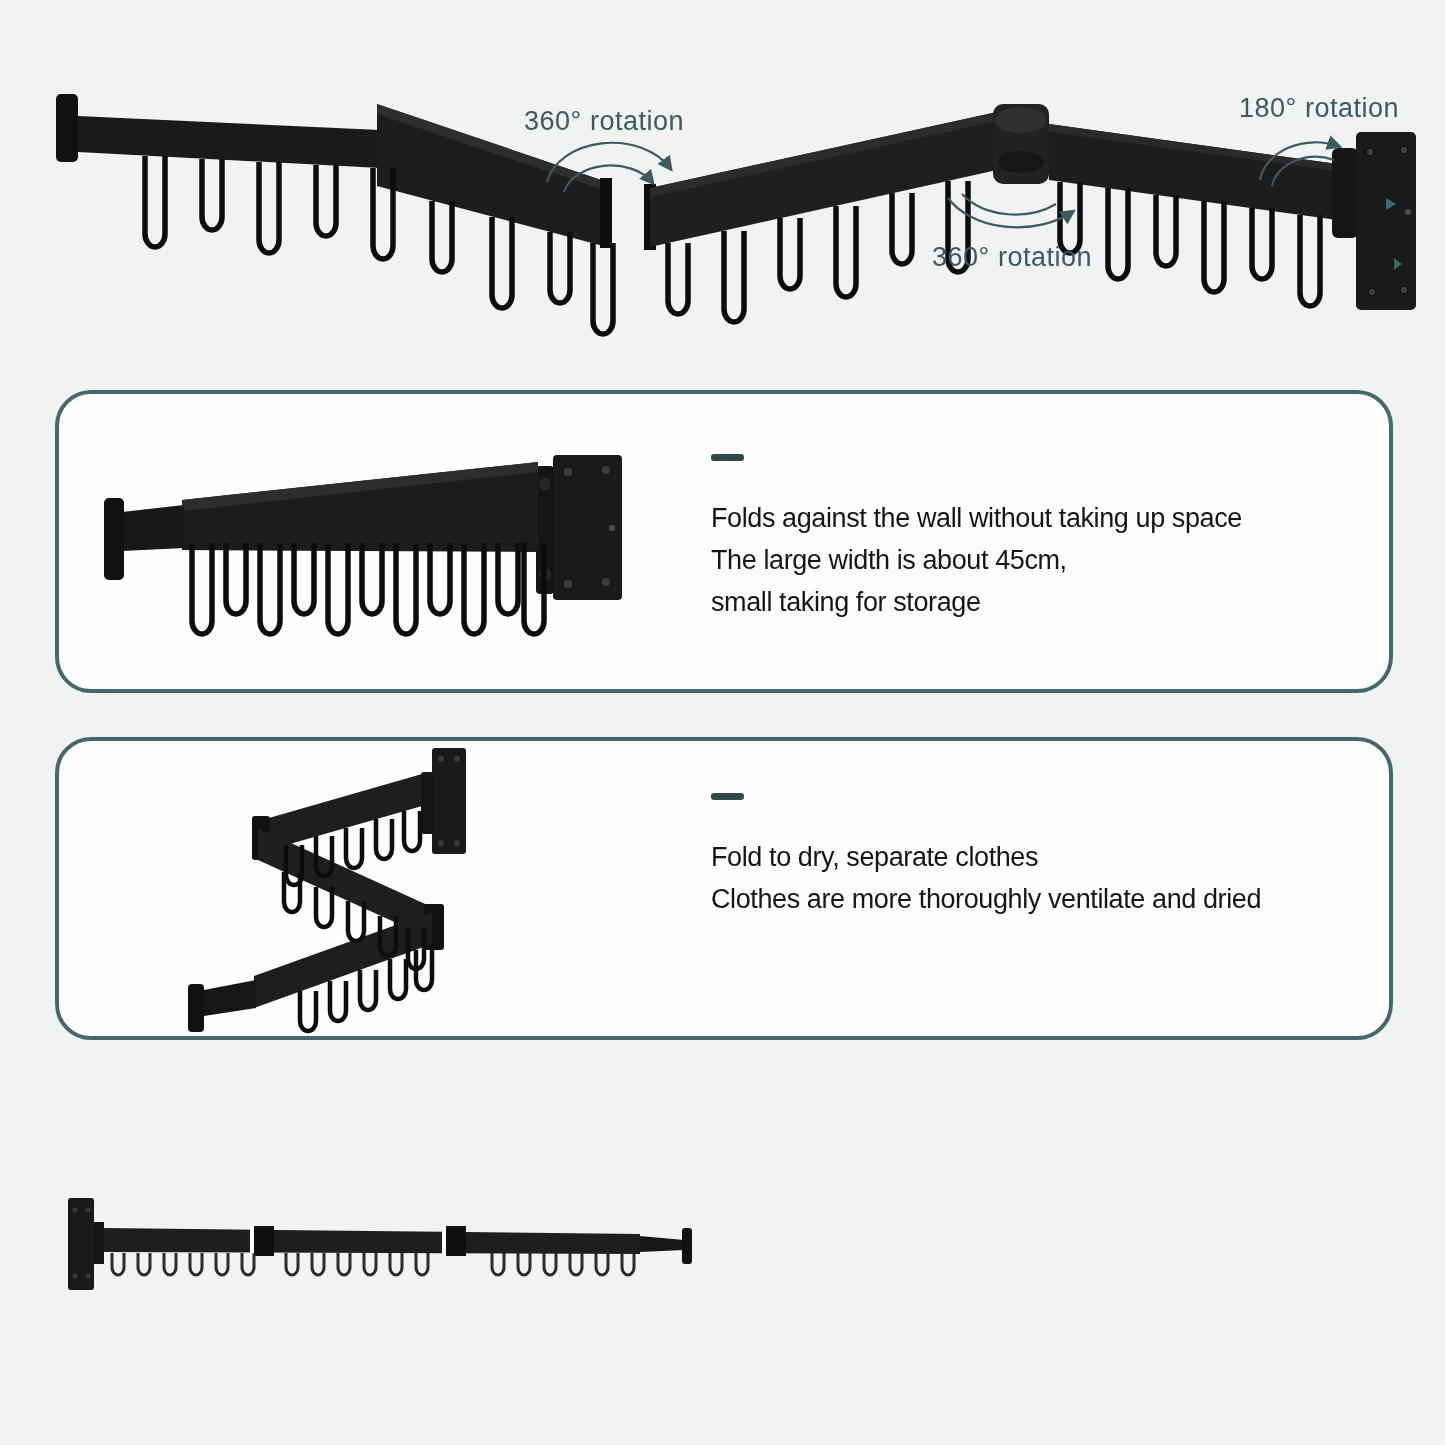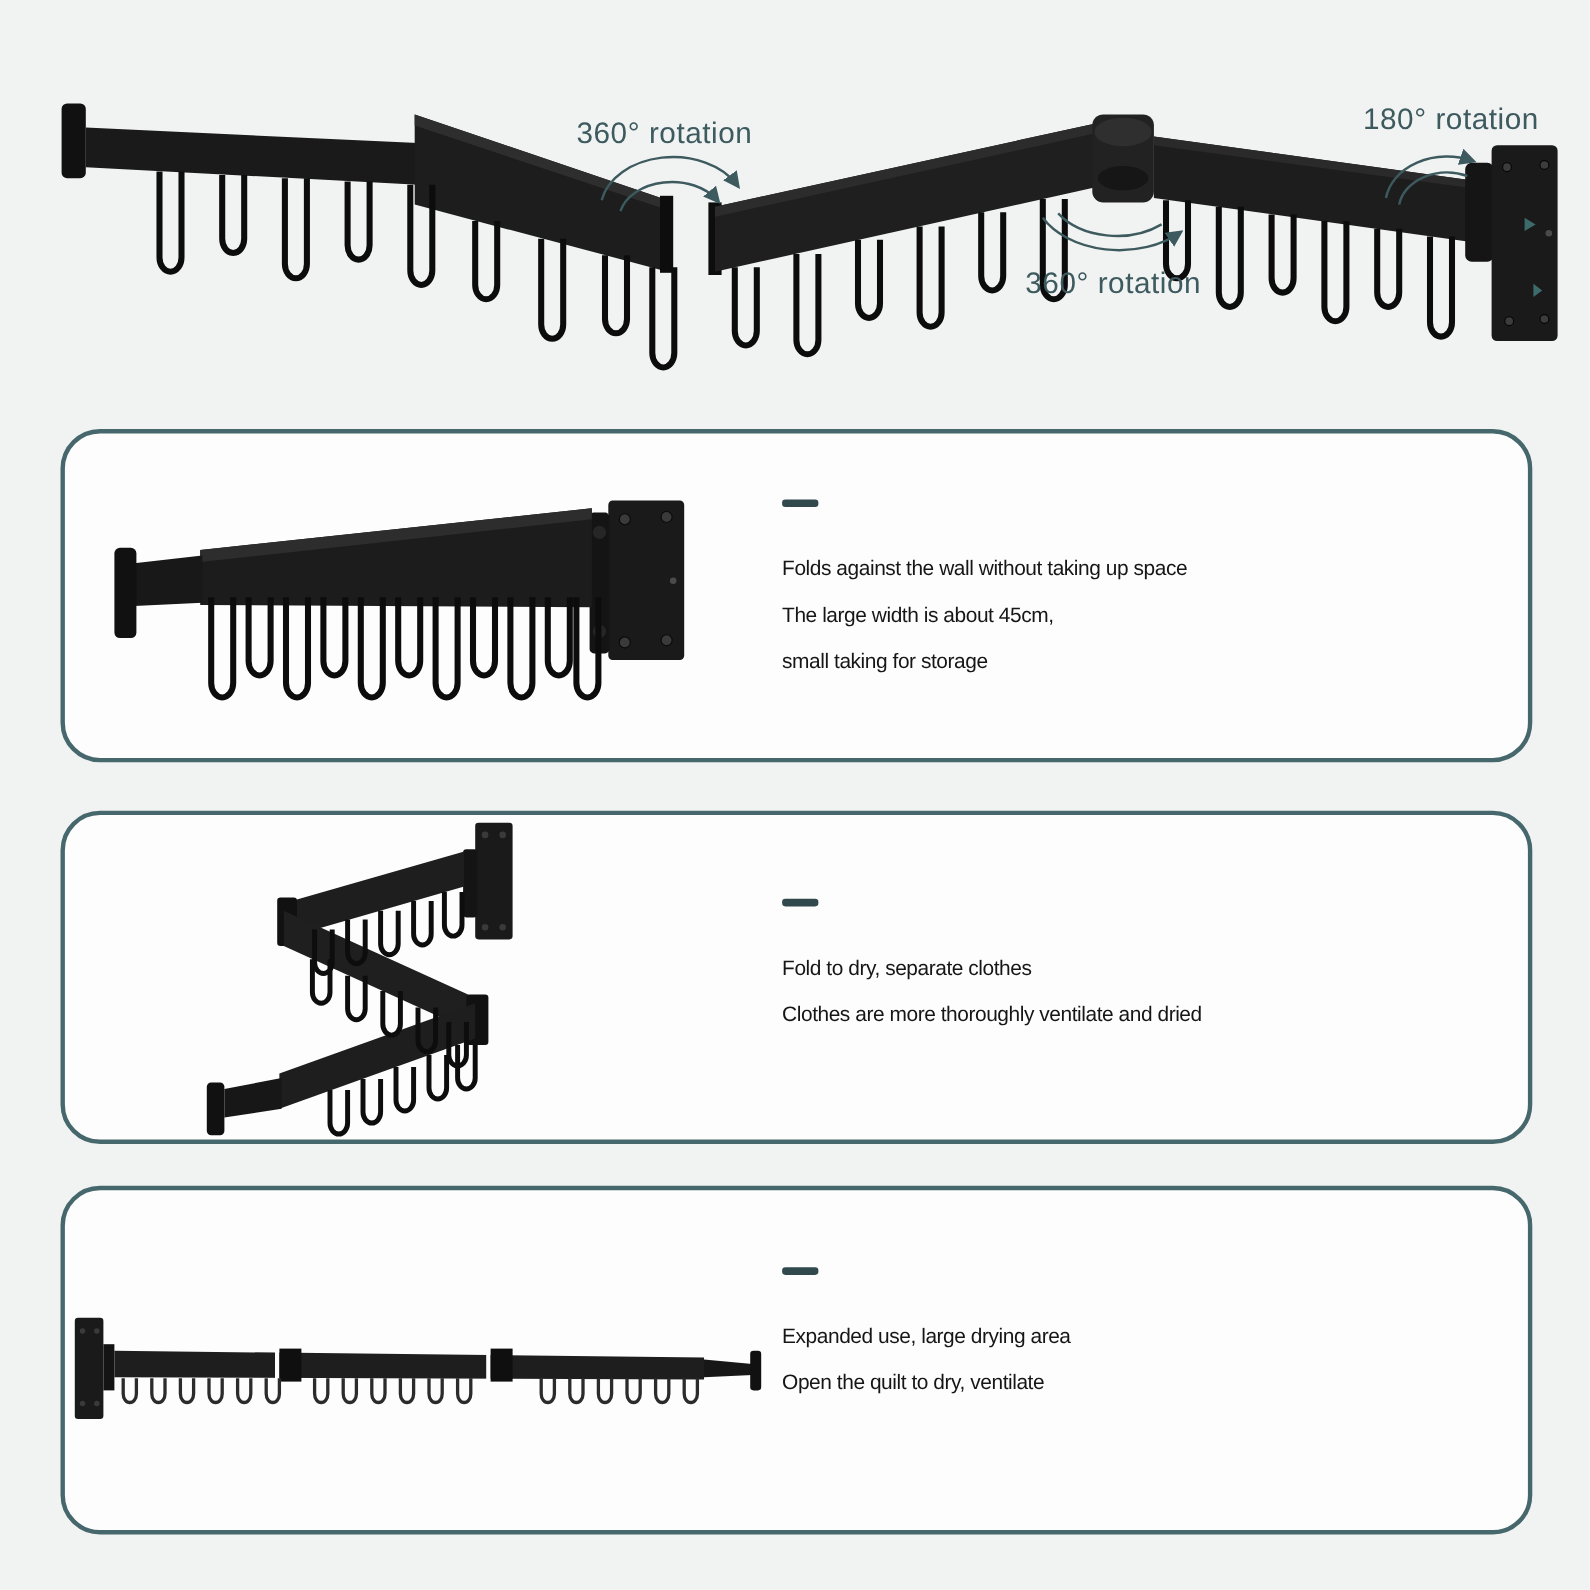--- a/index.html
+++ b/index.html
@@ -7,25 +7,25 @@
   .stage{position:relative;width:1445px;height:1445px;background:var(--page-bg,#f1f2f2);overflow:hidden;}
   .panel{position:absolute;left:55px;width:1338px;box-sizing:border-box;
          background:var(--panel-bg,#fdfdfd);
          border:4px solid var(--panel-border,#46686d);
          border-radius:36px;}
   #panel-folded{top:390px;height:303px;}
   #panel-zigzag{top:737px;height:303px;}
   #panel-extended{top:1078px;height:317px;}
   .copy{position:absolute;left:652px;}
   #panel-folded  .copy{top:60px;}
-  #panel-zigzag  .copy{top:76px;}
+  #panel-zigzag  .copy{top:52px;}
   #panel-extended .copy{top:70px;}
   .dash{width:33px;height:7px;border-radius:3px;background:var(--accent-dark,#31494d);}
   .lines{margin-top:36px;}
-  .lines p{margin:0;font-size:19px;line-height:42px;letter-spacing:-0.4px;
+  .lines p{margin:0;font-size:27px;line-height:42px;letter-spacing:-0.4px;
            color:var(--text-black,#161616);font-weight:400;}
   .art-overlay{position:absolute;left:0;top:0;pointer-events:none;}
   .ann{font-size:27px;font-weight:500;letter-spacing:0.5px;fill:var(--accent-teal,#3d5a5f);}
 </style>
 </head>
 <body>
 
 <div class="stage">
 
   <section class="panel" id="panel-folded">
@@ -42,29 +42,20 @@
   <section class="panel" id="panel-zigzag">
     <div class="copy">
       <div class="dash"></div>
       <div class="lines">
         <p>Fold to dry, separate clothes</p>
         <p>Clothes are more thoroughly ventilate and dried</p>
       </div>
     </div>
   </section>
 
-  <section class="panel" id="panel-extended">
-    <div class="copy">
-      <div class="dash"></div>
-      <div class="lines">
-        <p>Expanded use, large drying area</p>
-        <p>Open the quilt to dry, ventilate</p>
-      </div>
-    </div>
-  </section>
 
   <svg class="art-overlay" width="1445" height="1445" viewBox="0 0 1445 1445">
     <defs>
       <marker id="arw" viewBox="0 0 10 10" refX="7" refY="5" markerWidth="7" markerHeight="7" orient="auto-start-reverse">
         <path d="M0,0 L10,5 L0,10 z" fill="#3d5a5f"></path>
       </marker>
       <path id="hkL" d="M0,0 v78 a10,13 0 0 0 20,0 v-78" fill="none" stroke="#0c0c0c" stroke-width="5.5"></path>
       <path id="hkM" d="M0,0 v58 a10,13 0 0 0 20,0 v-58" fill="none" stroke="#0c0c0c" stroke-width="5.5"></path>
       <path id="hkS" d="M0,0 v30 a8,10 0 0 0 16,0 v-30" fill="none" stroke="#0d0d0d" stroke-width="4.5"></path>
       <path id="hkT" d="M0,0 v14 a6,8 0 0 0 12,0 v-14" fill="none" stroke="#2b2b2b" stroke-width="3"></path>

